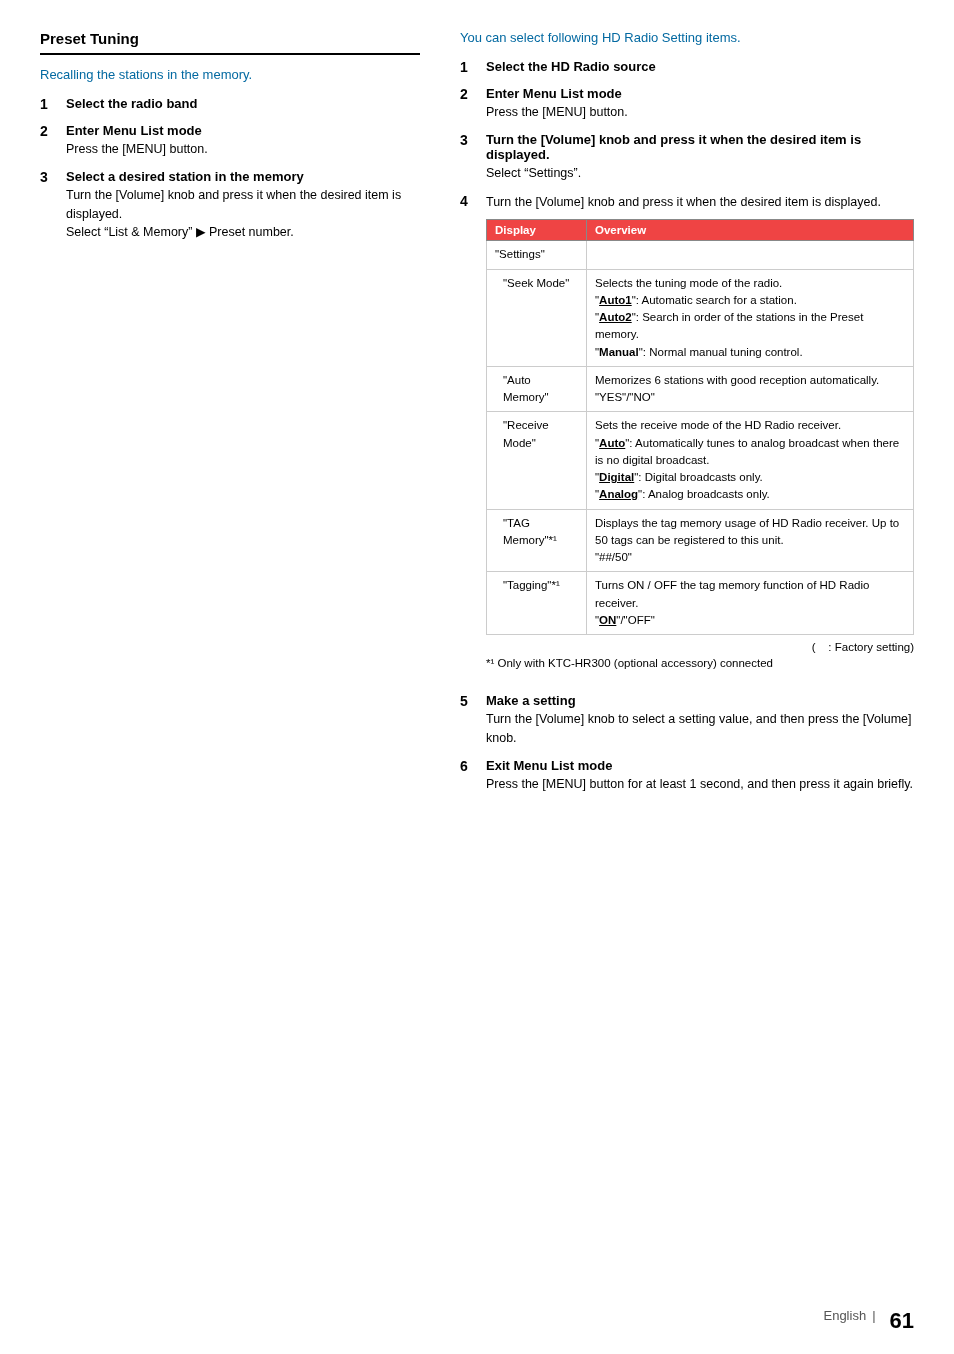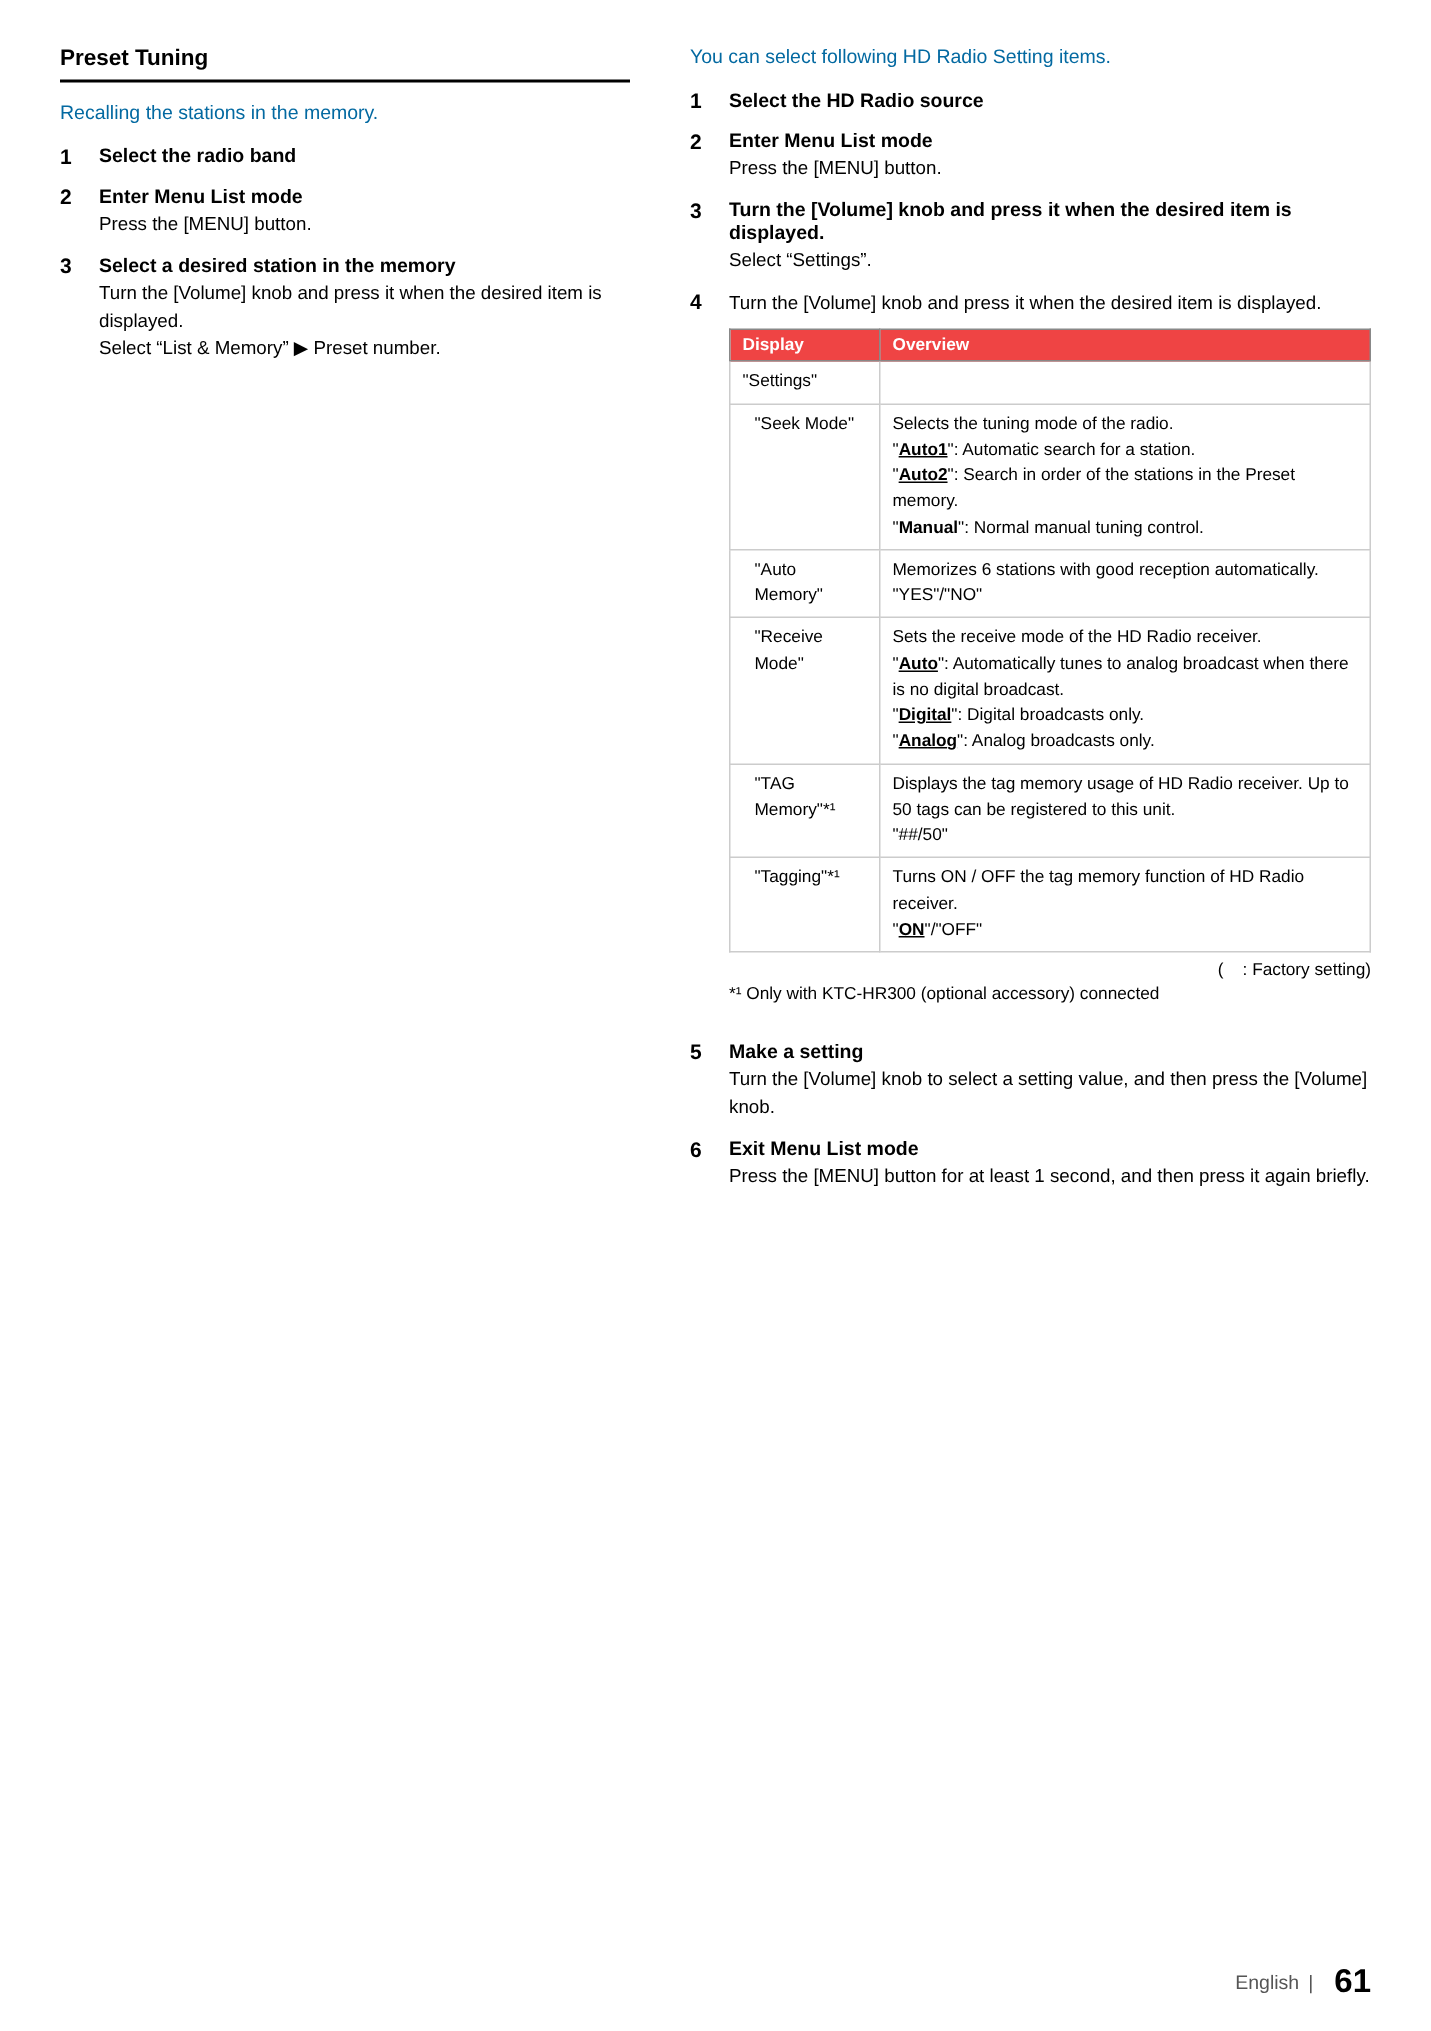--- a/index.html
+++ b/index.html
@@ -117,21 +117,21 @@
       color: #555;
     }
     .footer-page {
       font-size: 22px;
       font-weight: 900;
       color: #000;
       margin-left: 8px;
     }
     .footer-inner {
       display: flex;
-      align-items: center;
+      align-items: flex-start;
     }
   </style>
 </head>
 <body>
 
 <div class="page-container">
   <div class="columns">
 
     <div class="left-col">
       <div class="section-title">Preset Tuning</div>

